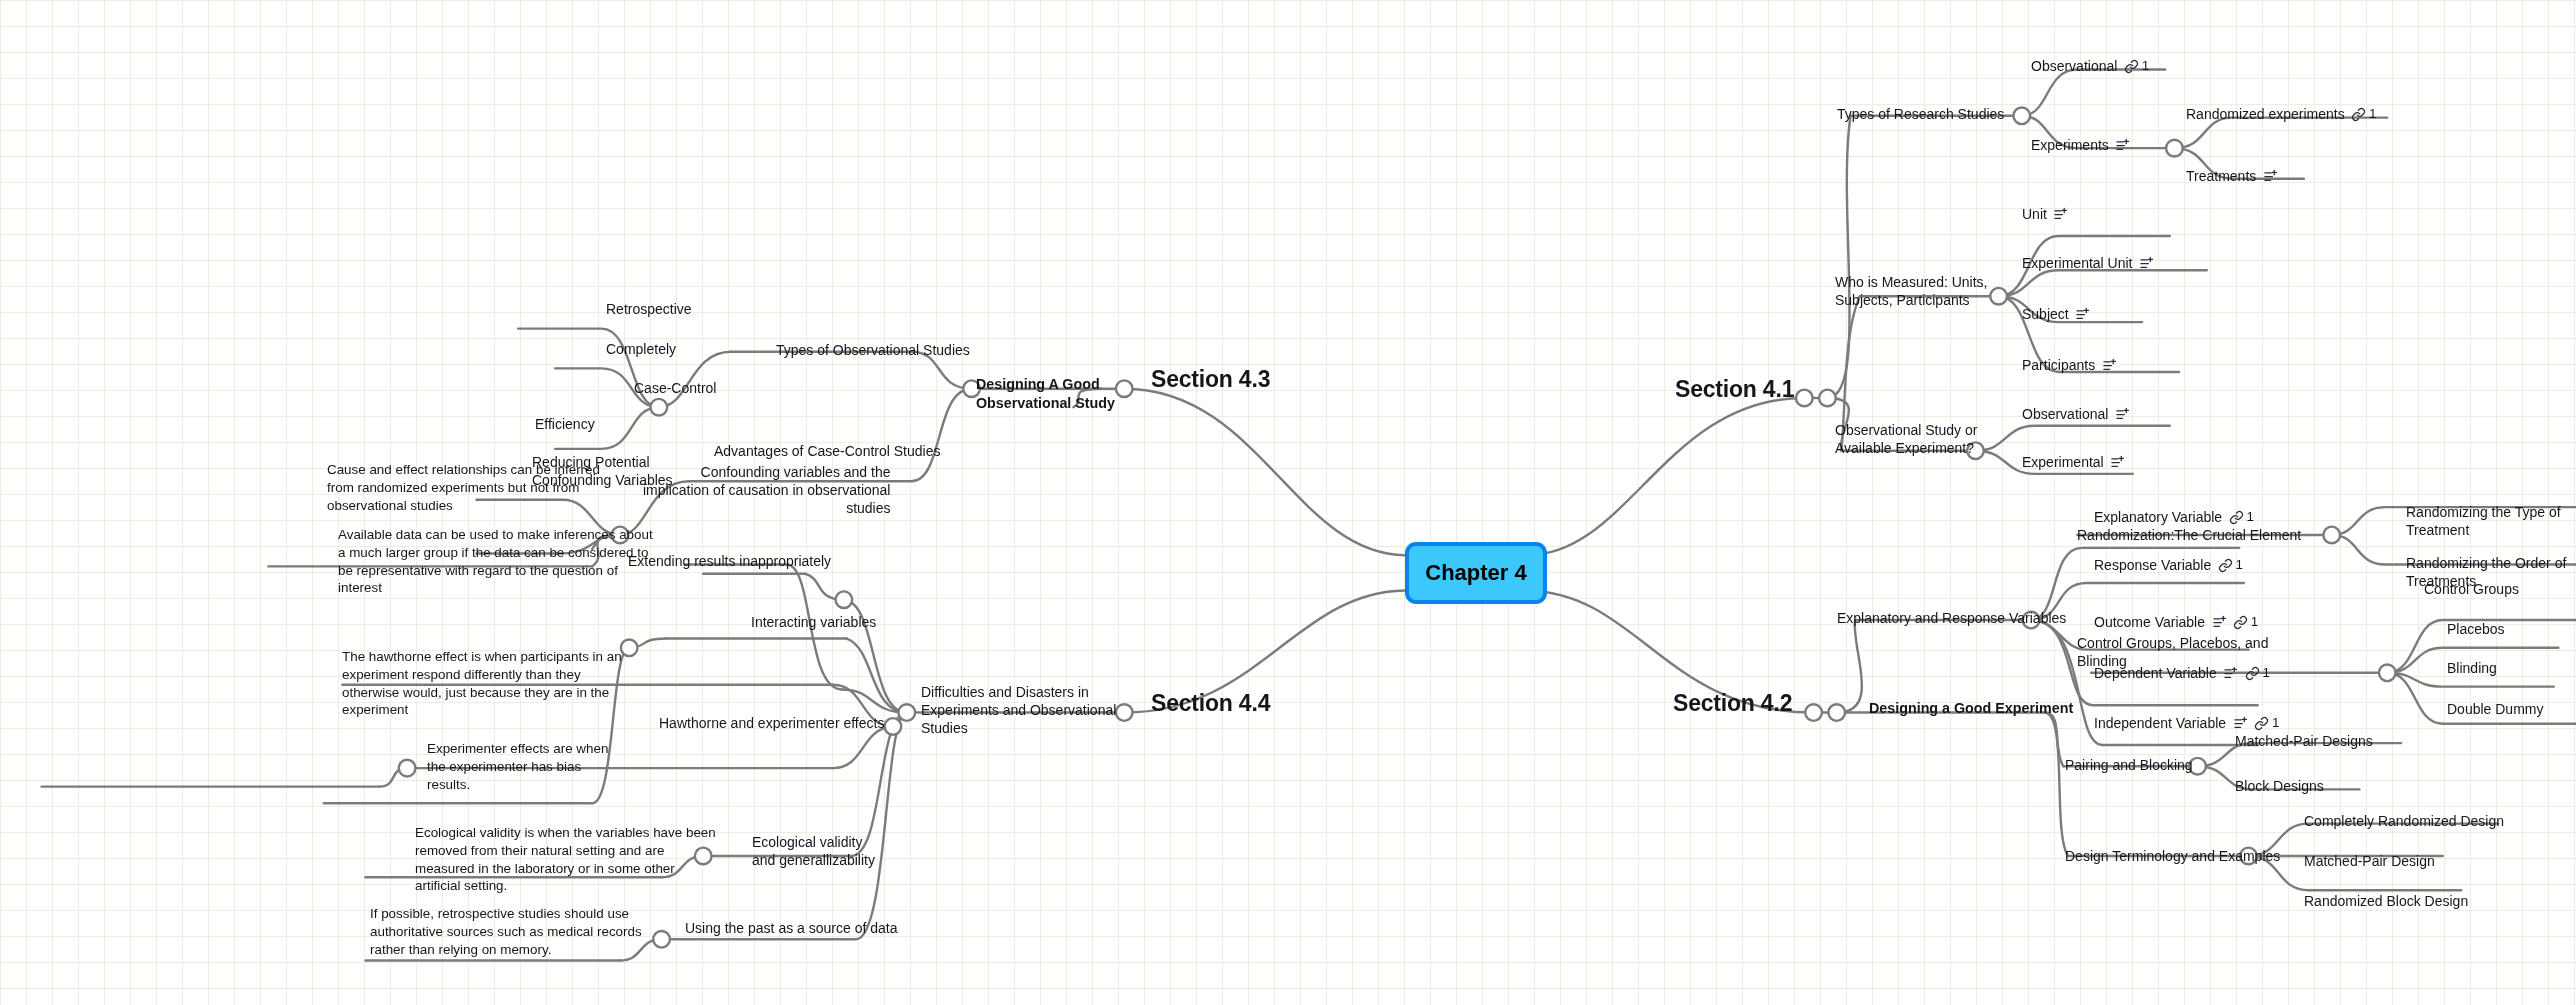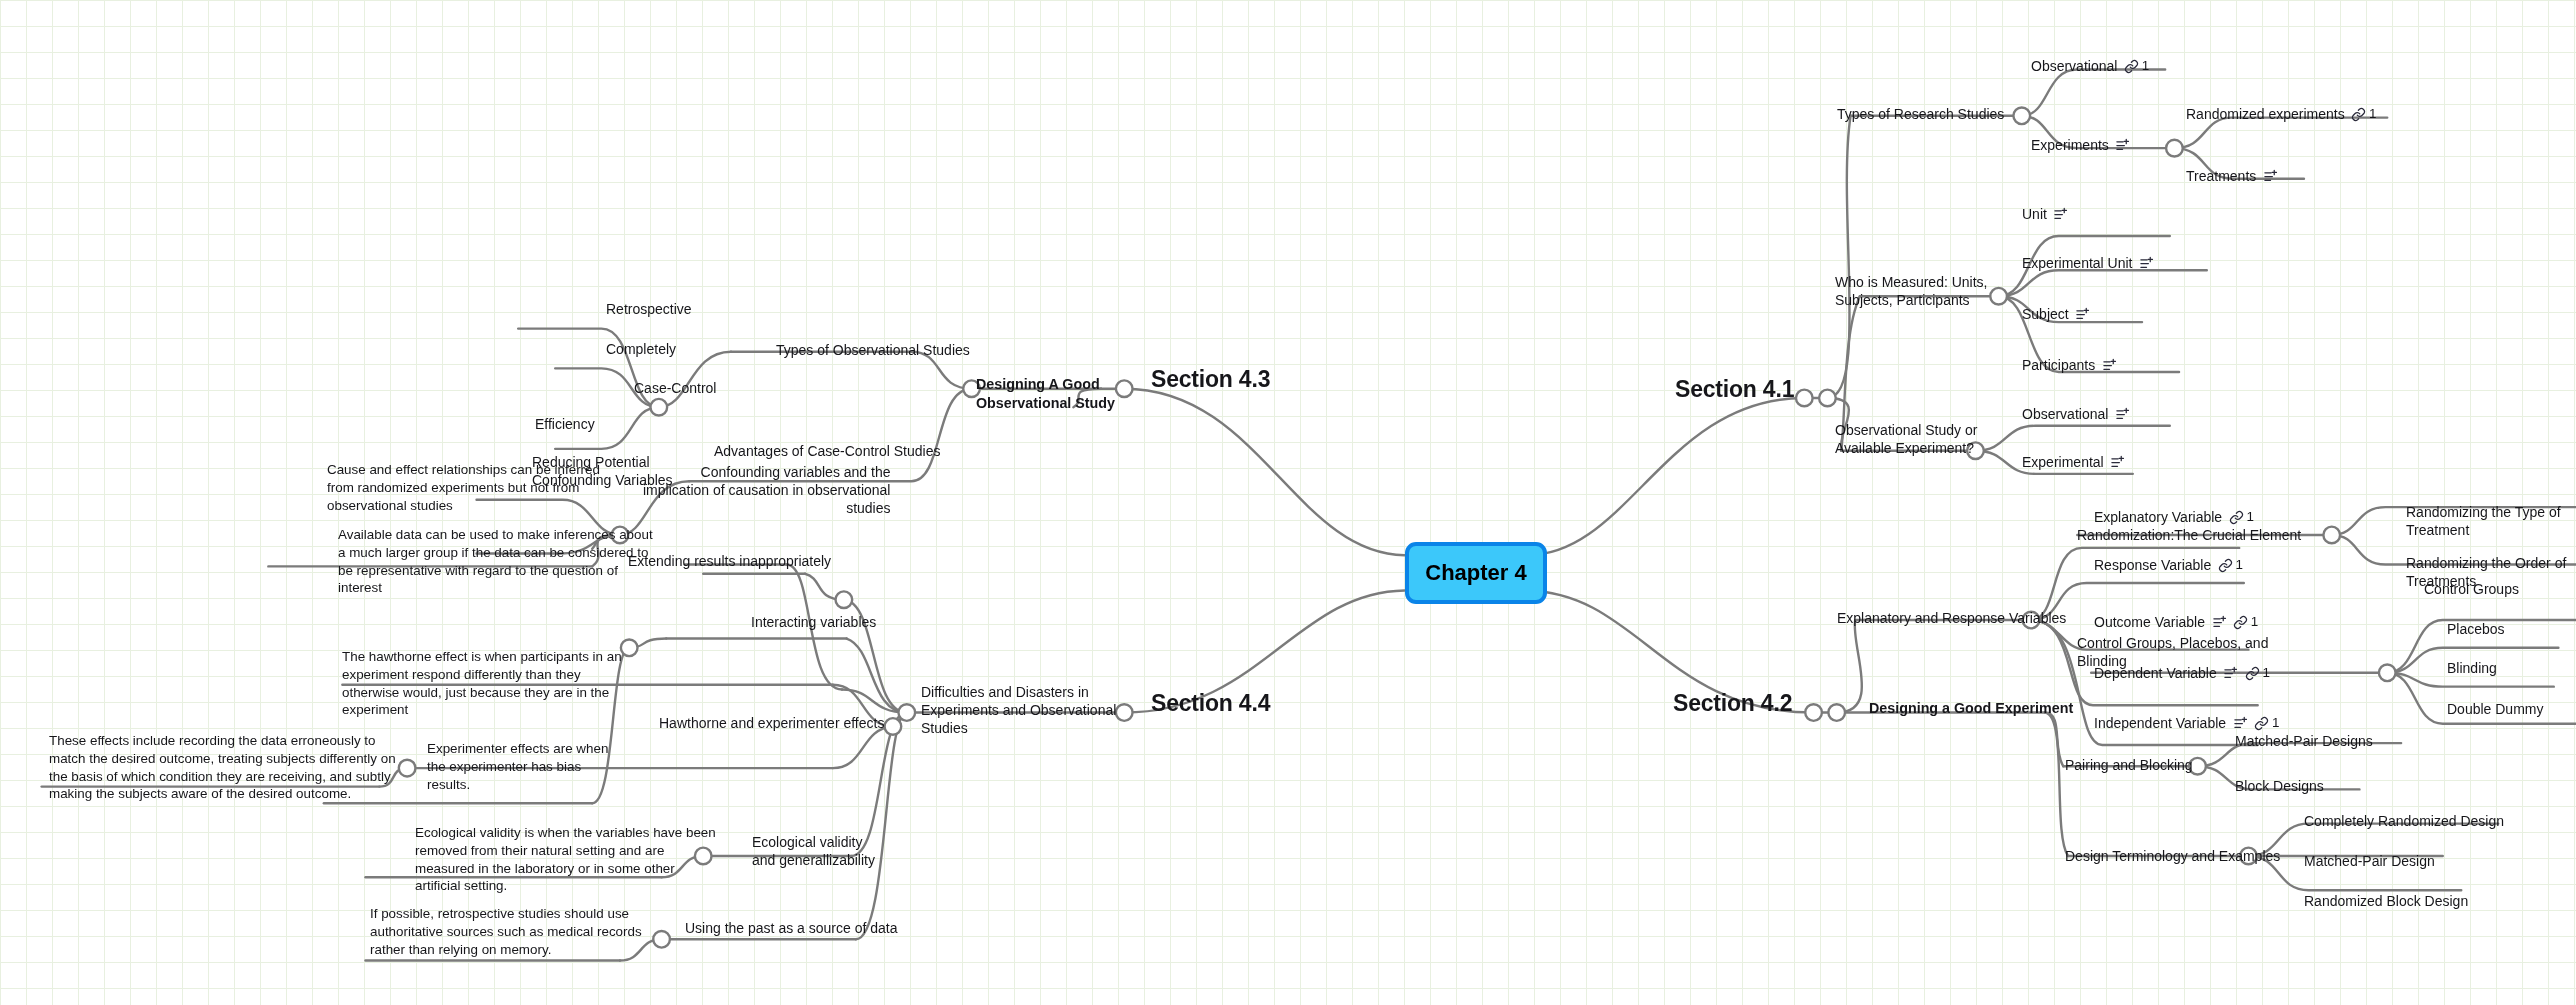--- a/index.html
+++ b/index.html
@@ -506,24 +506,20 @@
   <div class="node lvl3" style="left:751px; top:613px;">Interacting variables</div>
 
   <div class="node lvl3" style="left:659px; top:714px;text-align:right;">Hawthorne and experimenter effects</div>
   <div class="node note" style="left:342px; top:648px;">The hawthorne effect is when participants in an
 experiment respond differently than they
 otherwise would, just because they are in the
 experiment</div>
   <div class="node note" style="left:427px; top:740px;">Experimenter effects are when
 the experimenter has bias
 results.</div>
-  <div class="node note" style="left:49px; top:732px;">These effects include recording the data erroneously to
-match the desired outcome, treating subjects differently on
-the basis of which condition they are receiving, and subtly
-making the subjects aware of the desired outcome.</div>
 
   <div class="node lvl3" style="left:752px; top:833px;">Ecological validity
 and generallizability</div>
   <div class="node note" style="left:415px; top:824px;">Ecological validity is when the variables have been
 removed from their natural setting and are
 measured in the laboratory or in some other
 artificial setting.</div>
 
   <div class="node lvl3" style="left:685px; top:919px;">Using the past as a source of data</div>
   <div class="node note" style="left:370px; top:905px;">If possible, retrospective studies should use

